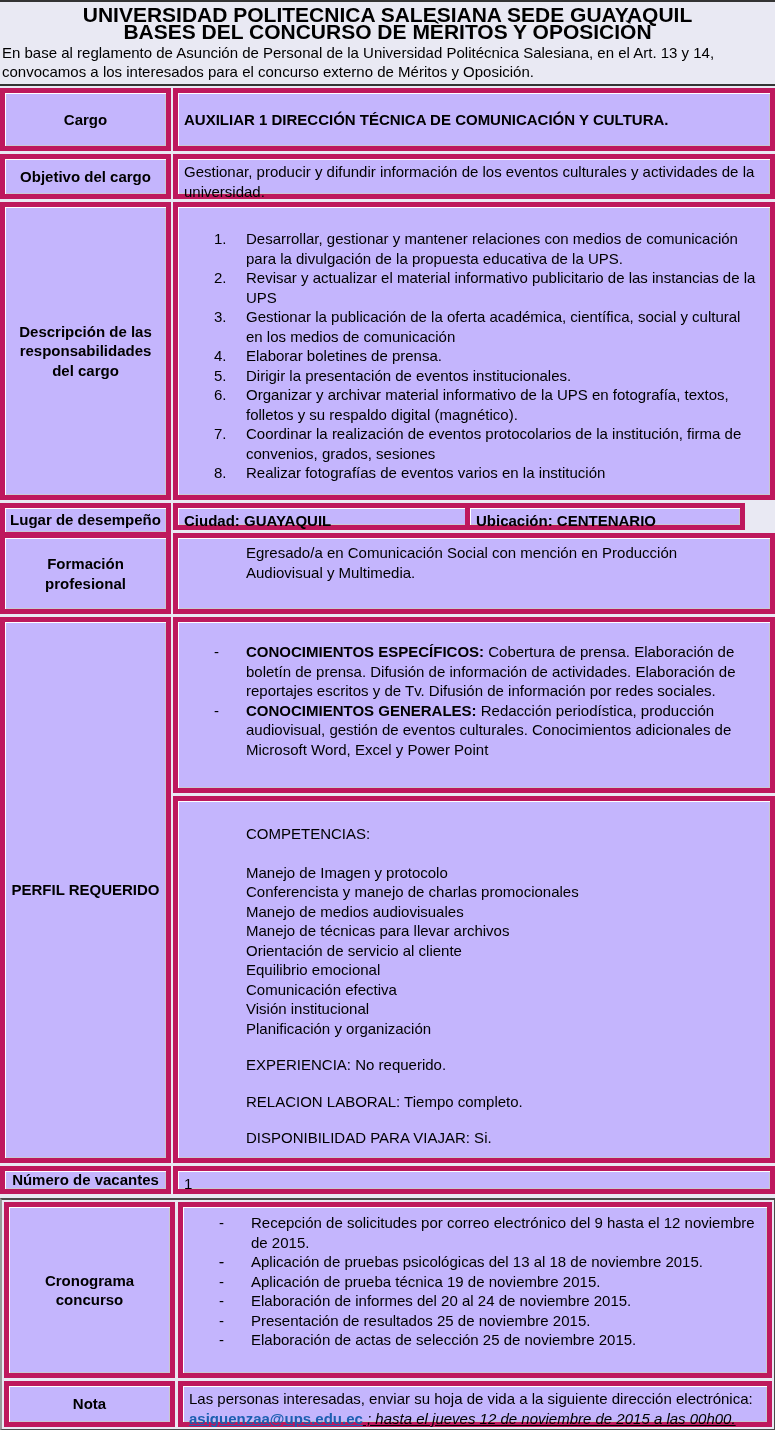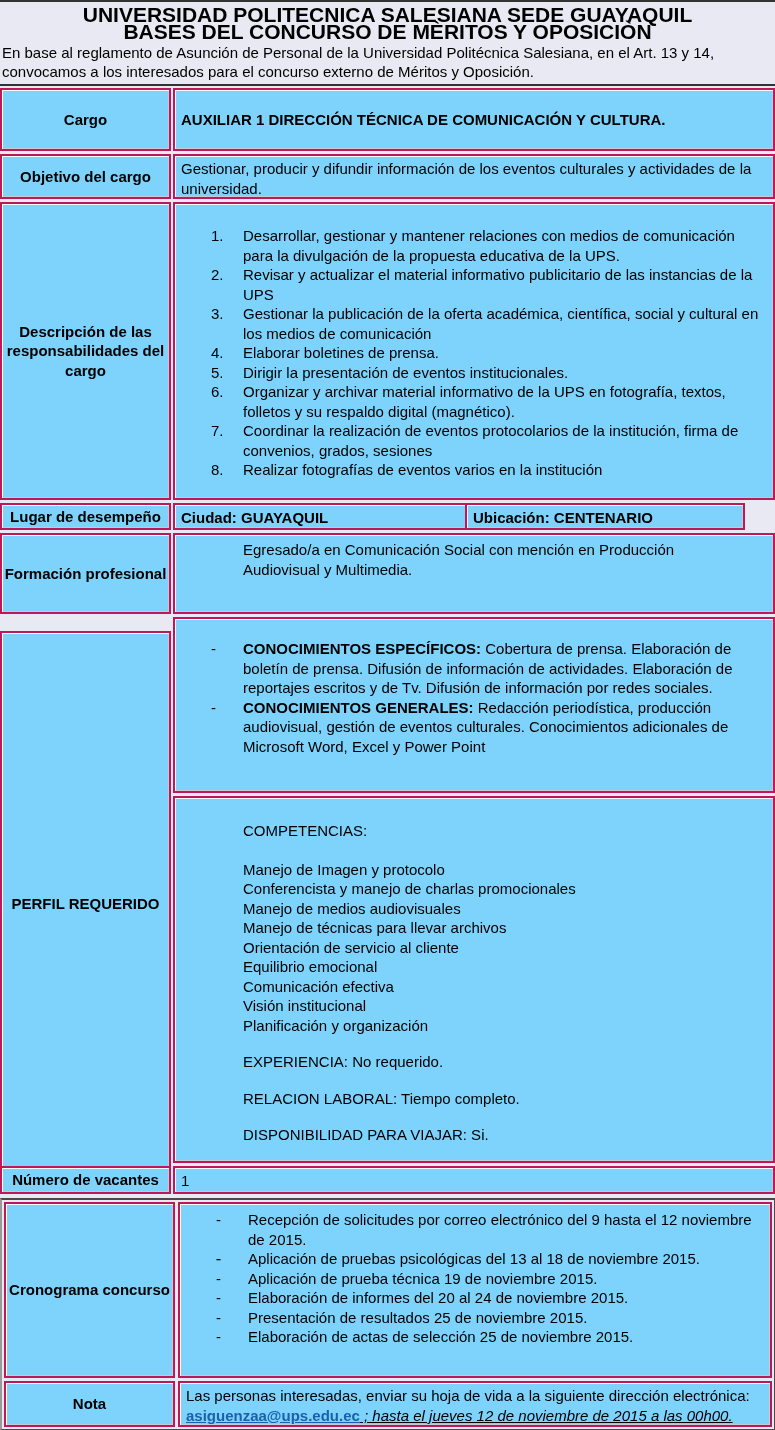--- a/index.html
+++ b/index.html
@@ -4,22 +4,22 @@
 <style>
   html, body { margin: 0; padding: 0; }
   body {
     width: 775px; height: 1430px; overflow: hidden;
     background: #e9e9f3;
     font-family: "Liberation Sans", sans-serif;
     font-size: 15px; color: #000; line-height: 19.5px;
   }
   .cell {
     box-sizing: border-box; position: absolute;
-    background: #7dd3fc;
-    border: 2px solid #be185d;
+    background: #c4b5fd;
+    border: 5px solid #be185d;
     box-shadow: inset 1px 1px 0 #ffffff, inset -1px -1px 0 #c8c8d2;
   }
   .box {
     box-sizing: border-box; position: absolute;
     border-top: 2px solid #4a4a4a; border-left: 2px solid #9a9a9a;
     border-right: 1px solid #4a4a4a; border-bottom: 1px solid #4a4a4a;
     background: #e9e9f3;
   }
   .label {
     font-weight: bold; display: flex; align-items: center; justify-content: center;
@@ -65,30 +65,30 @@
       <li style="padding-right: 14px;"><span class="num">2.</span><span>Revisar y actualizar el material informativo publicitario de las instancias de la UPS</span></li>
       <li style="padding-right: 14px;"><span class="num">3.</span><span>Gestionar la publicación de la oferta académica, científica, social y cultural en los medios de comunicación</span></li>
       <li style="padding-right: 14px;"><span class="num">4.</span><span>Elaborar boletines de prensa.</span></li>
       <li style="padding-right: 14px;"><span class="num">5.</span><span>Dirigir la presentación de eventos institucionales.</span></li>
       <li style="padding-right: 14px;"><span class="num">6.</span><span>Organizar y archivar material informativo de la UPS en fotografía, textos, folletos y su respaldo digital (magnético).</span></li>
       <li style="padding-right: 14px;"><span class="num">7.</span><span>Coordinar la realización de eventos protocolarios de la institución, firma de convenios, grados, sesiones</span></li>
       <li style="padding-right: 14px;"><span class="num">8.</span><span>Realizar fotografías de eventos varios en la institución</span></li>
     </ol>
 </div>
 
-<div class="cell label" style="left:0;top:503px;width:171px;height:27px;">Lugar de desempeño</div>
+<div class="cell label" style="left:0;top:503px;width:171px;height:34px;">Lugar de desempeño</div>
 <div class="cell content" style="left:173px;top:503px;width:347px;height:27px;font-weight:bold;">Ciudad: GUAYAQUIL</div>
 <div class="cell content" style="left:465px;top:503px;width:280px;height:27px;font-weight:bold;">Ubicación: CENTENARIO</div>
 
 <div class="cell label" style="left:0;top:533px;width:171px;height:81px;">Formación profesional</div>
 <div class="cell" style="left:173px;top:533px;width:602px;height:81px;padding-top:5px;">
   <div class="indent" style="padding-right:20px;">Egresado/a en Comunicación Social con mención en Producción Audiovisual y Multimedia.</div>
 </div>
 
-<div class="cell label" style="left:0;top:617px;width:171px;height:546px;margin-top:14px;">PERFIL REQUERIDO</div>
+<div class="cell label" style="left:0;top:617px;width:171px;height:546px;">PERFIL REQUERIDO</div>
 <div class="cell" style="left:173px;top:617px;width:602px;height:176px;padding-top:20px;padding-right:14px;">
   <ul class="dash" id="conoc-list">
       <li><span class="dash-mark">-</span><b>CONOCIMIENTOS ESPECÍFICOS:</b><span> Cobertura de prensa. Elaboración de boletín de prensa. Difusión de información de actividades. Elaboración de reportajes escritos y de Tv. Difusión de información por redes sociales.</span></li>
       <li><span class="dash-mark">-</span><b>CONOCIMIENTOS GENERALES:</b><span> Redacción periodística, producción audiovisual, gestión de eventos culturales. Conocimientos adicionales de Microsoft Word, Excel y Power Point</span></li>
     </ul>
 </div>
 <div class="cell" style="left:173px;top:796px;width:602px;height:367px;padding-top:23px;">
   <div class="indent">COMPETENCIAS:</div>
   <div style="height:19px;"></div>
   <div id="comp-list">

